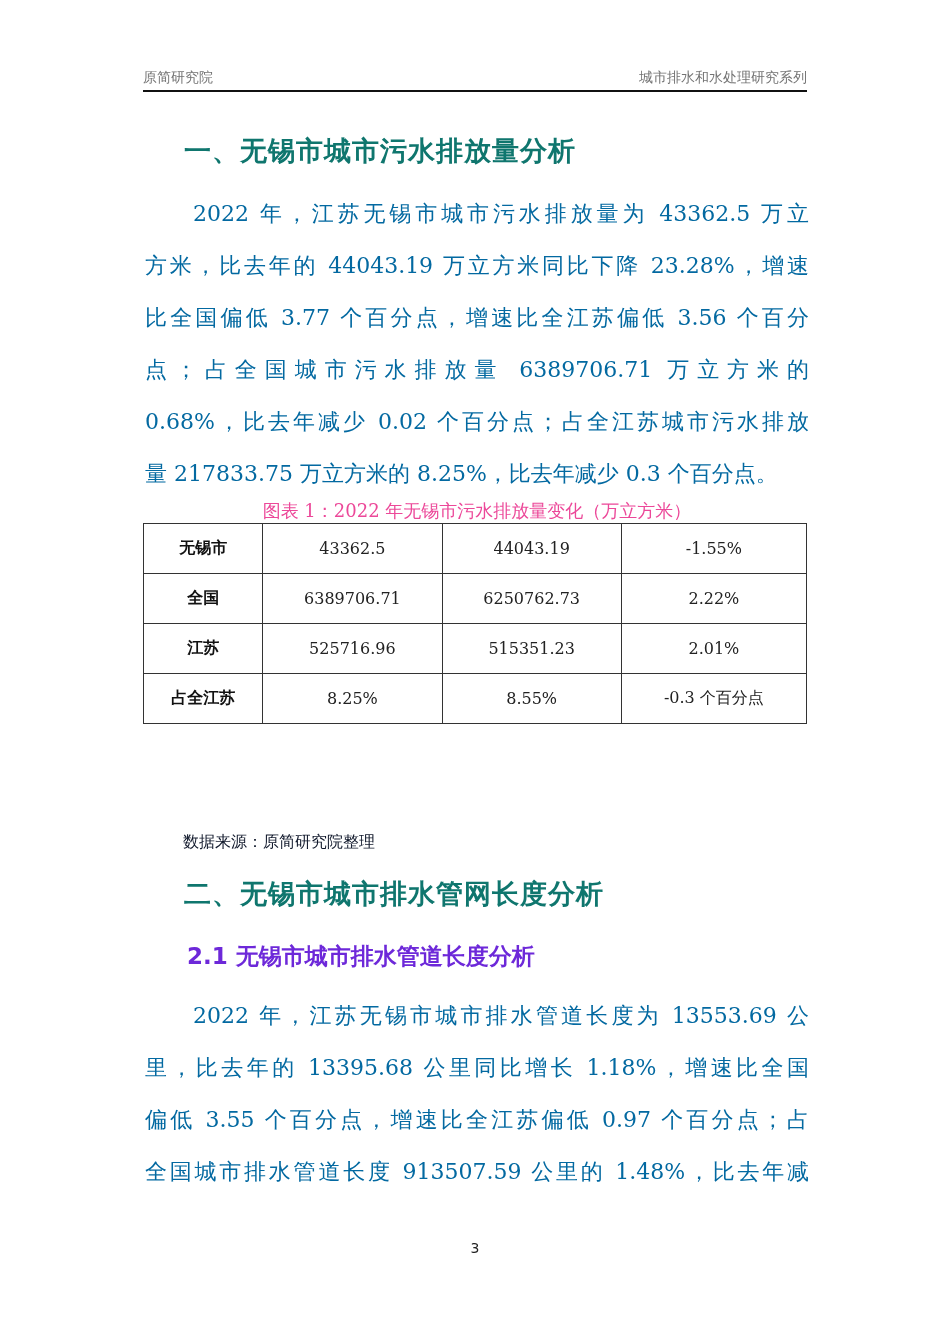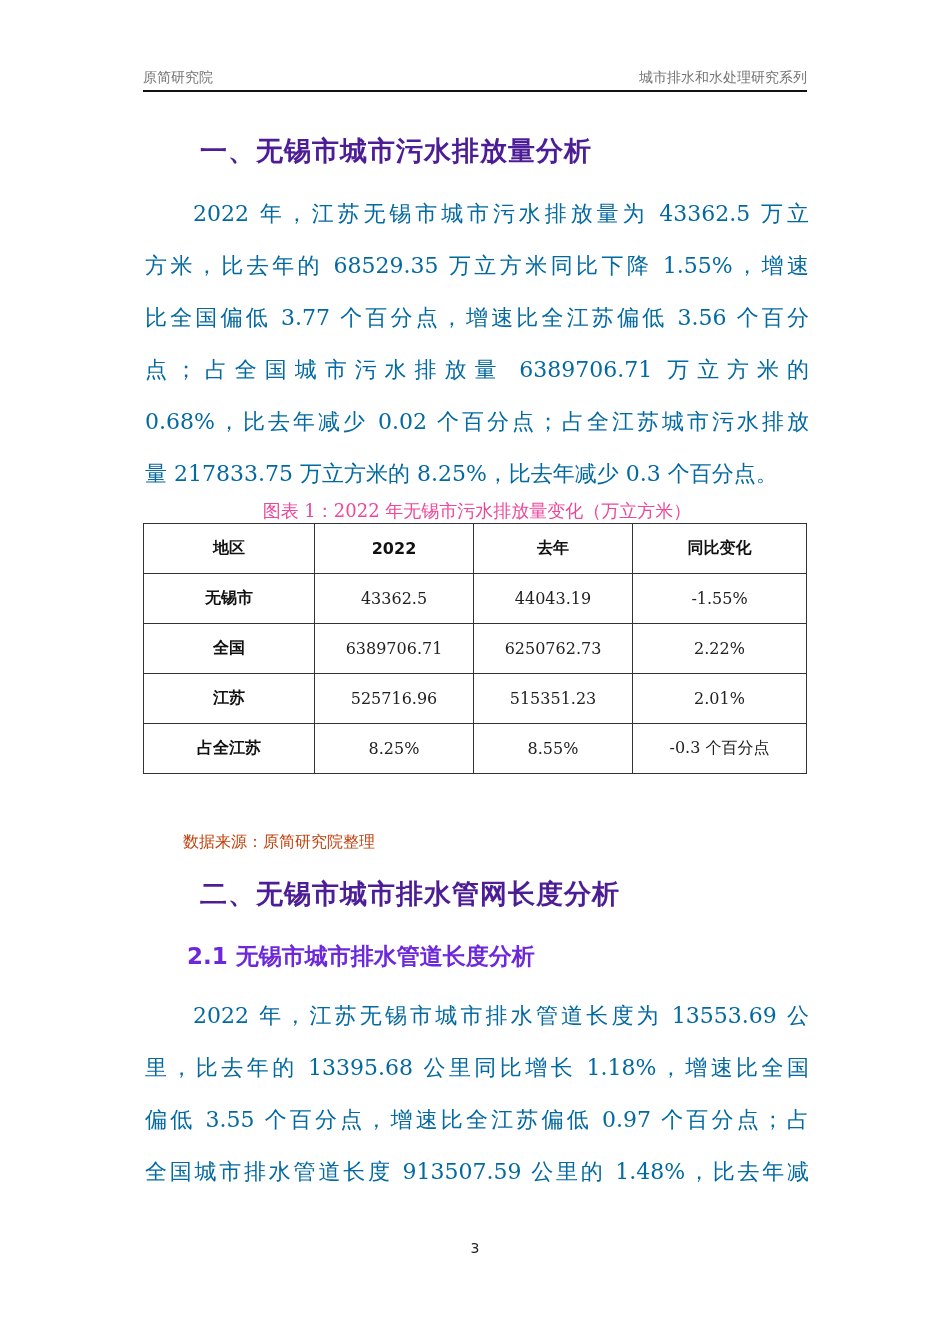--- a/index.html
+++ b/index.html
@@ -1,64 +1,58 @@
 <!DOCTYPE html>
 <html><head>
 <meta charset="utf-8">
 <style>
   html, body { margin:0; padding:0; background:#ffffff; }
   body { width:950px; height:1344px; position:relative; overflow:hidden; color:#111; font-family:"DejaVu Serif", serif; }
   .header { position:absolute; left:143px; top:68px; width:664px; height:22px; border-bottom:2px solid #111; }
   .header .left, .header .right { position:absolute; top:0; font-family:"DejaVu Sans", sans-serif; font-size:14px; color:#737373; line-height:18px; }
   .header .left { left:0; }
   .header .right { right:0; }
-  .h1 { position:absolute; left:200px; font-family:"DejaVu Sans", sans-serif; font-weight:bold; font-size:27px; letter-spacing:1px; color:#4c1d95; }
+  .h1 { position:absolute; left:184px; font-family:"DejaVu Sans", sans-serif; font-weight:bold; font-size:27px; letter-spacing:1px; color:#0f766e; }
   .h2 { position:absolute; left:187px; font-family:"DejaVu Sans", sans-serif; font-weight:bold; font-size:23px; color:#6d28d9; }
   .para { position:absolute; left:145px; width:664px; font-family:"DejaVu Serif", serif; font-size:22px; line-height:52px; color:#0369a1; }
   .para .line { display:block; white-space:nowrap; text-align:justify; text-align-last:justify; height:52px; }
   .para .line.first { padding-left:48px; }
   .para .line.last { text-align-last:left; }
   .caption { position:absolute; left:145px; top:499px; width:664px; text-align:center; font-size:18px; color:#ec4899; }
   table { position:absolute; left:143px; top:523px; width:664px; border-collapse:collapse; }
   td, th { border:1.5px solid #333; height:49px; text-align:center; font-size:16px; padding:0; }
   th { font-family:"DejaVu Sans", sans-serif; font-weight:bold; font-size:16px; }
   td.region { font-family:"DejaVu Sans", sans-serif; font-weight:bold; }
   td.num { font-family:"DejaVu Serif", serif; font-weight:normal; color:#222; }
-  .source { position:absolute; left:183px; top:832px; font-size:16px; color:#c2410c; }
+  .source { position:absolute; left:183px; top:832px; font-size:16px; color:#0f172a; }
   .pagenum { position:absolute; left:0; width:950px; top:1240px; text-align:center; font-family:"DejaVu Sans", sans-serif; font-size:14px; color:#222; }
 </style>
 </head>
 <body>
 
 <div class="header">
   <span class="left">原简研究院</span>
   <span class="right">城市排水和水处理研究系列</span>
 </div>
 
 <div class="h1" style="top:133px;">一、无锡市城市污水排放量分析</div>
 
 <div class="para" style="top:188px;">
   <span class="line first">2022 年，江苏无锡市城市污水排放量为 43362.5 万立</span>
-  <span class="line">方米，比去年的 68529.35 万立方米同比下降 1.55%，增速</span>
+  <span class="line">方米，比去年的 44043.19 万立方米同比下降 23.28%，增速</span>
   <span class="line">比全国偏低 3.77 个百分点，增速比全江苏偏低 3.56 个百分</span>
   <span class="line">点；占全国城市污水排放量 6389706.71 万立方米的</span>
   <span class="line">0.68%，比去年减少 0.02 个百分点；占全江苏城市污水排放</span>
   <span class="line last">量 217833.75 万立方米的 8.25%，比去年减少 0.3 个百分点。</span>
 </div>
 
 <div class="caption">图表 1：2022 年无锡市污水排放量变化（万立方米）</div>
 
 <table>
   <tbody>
-      <tr>
-    <th style="width:170px;">地区</th>
-    <th style="width:158px;">2022</th>
-    <th style="width:158px;">去年</th>
-    <th>同比变化</th>
-  </tr>
   <tr>
     <td class="region">无锡市</td>
     <td class="num">43362.5</td>
     <td class="num">44043.19</td>
     <td class="num">-1.55%</td>
   </tr>
   <tr>
     <td class="region">全国</td>
     <td class="num">6389706.71</td>
     <td class="num">6250762.73</td>

